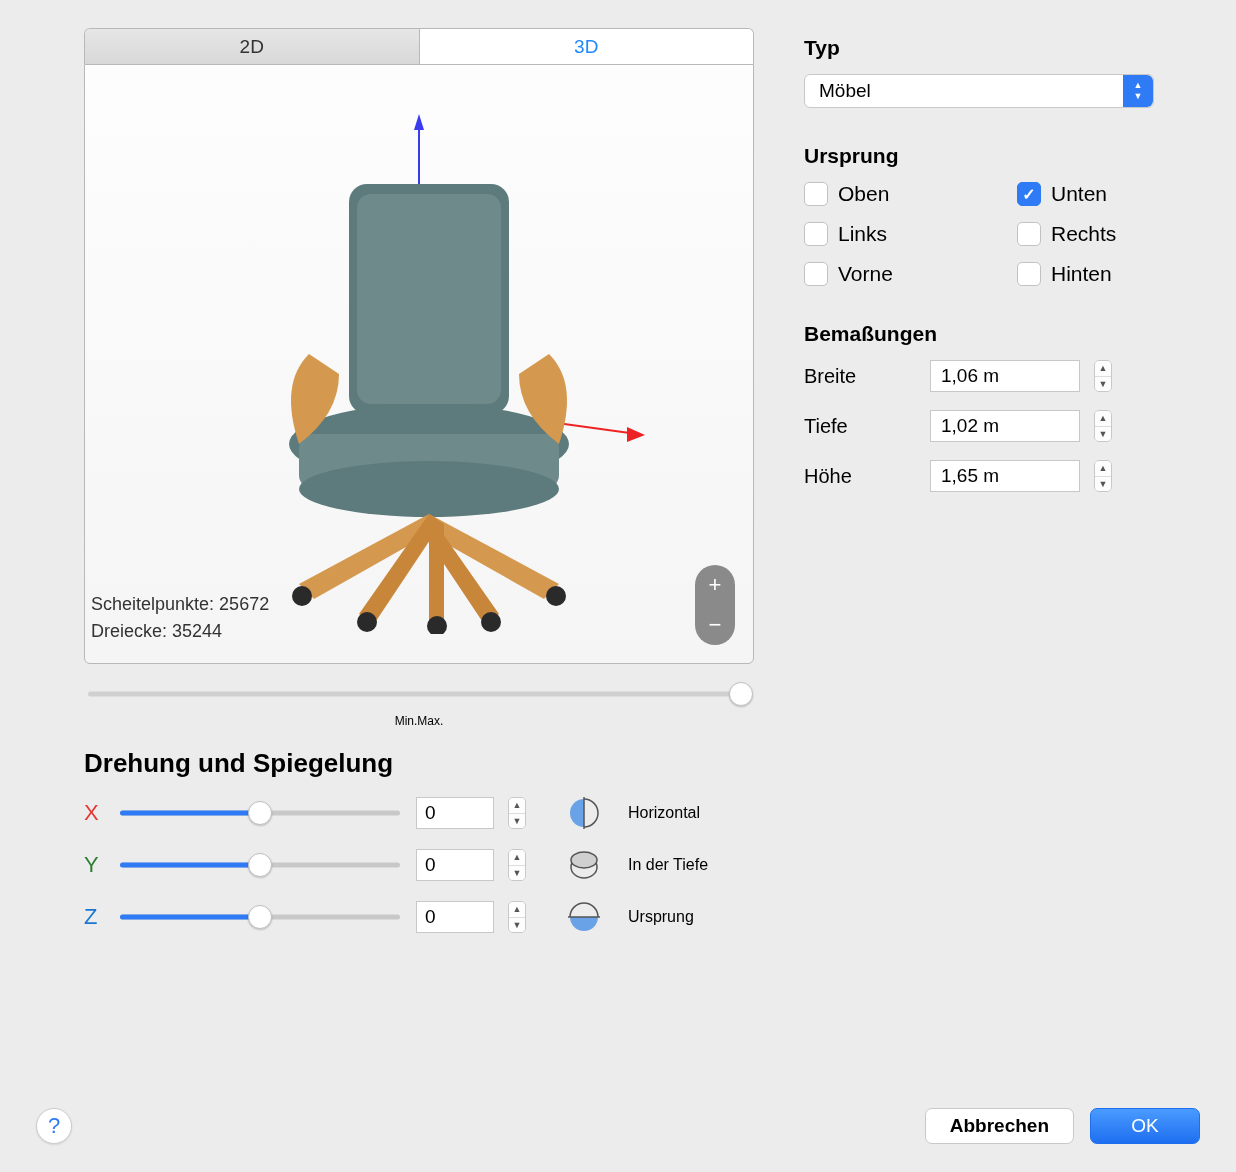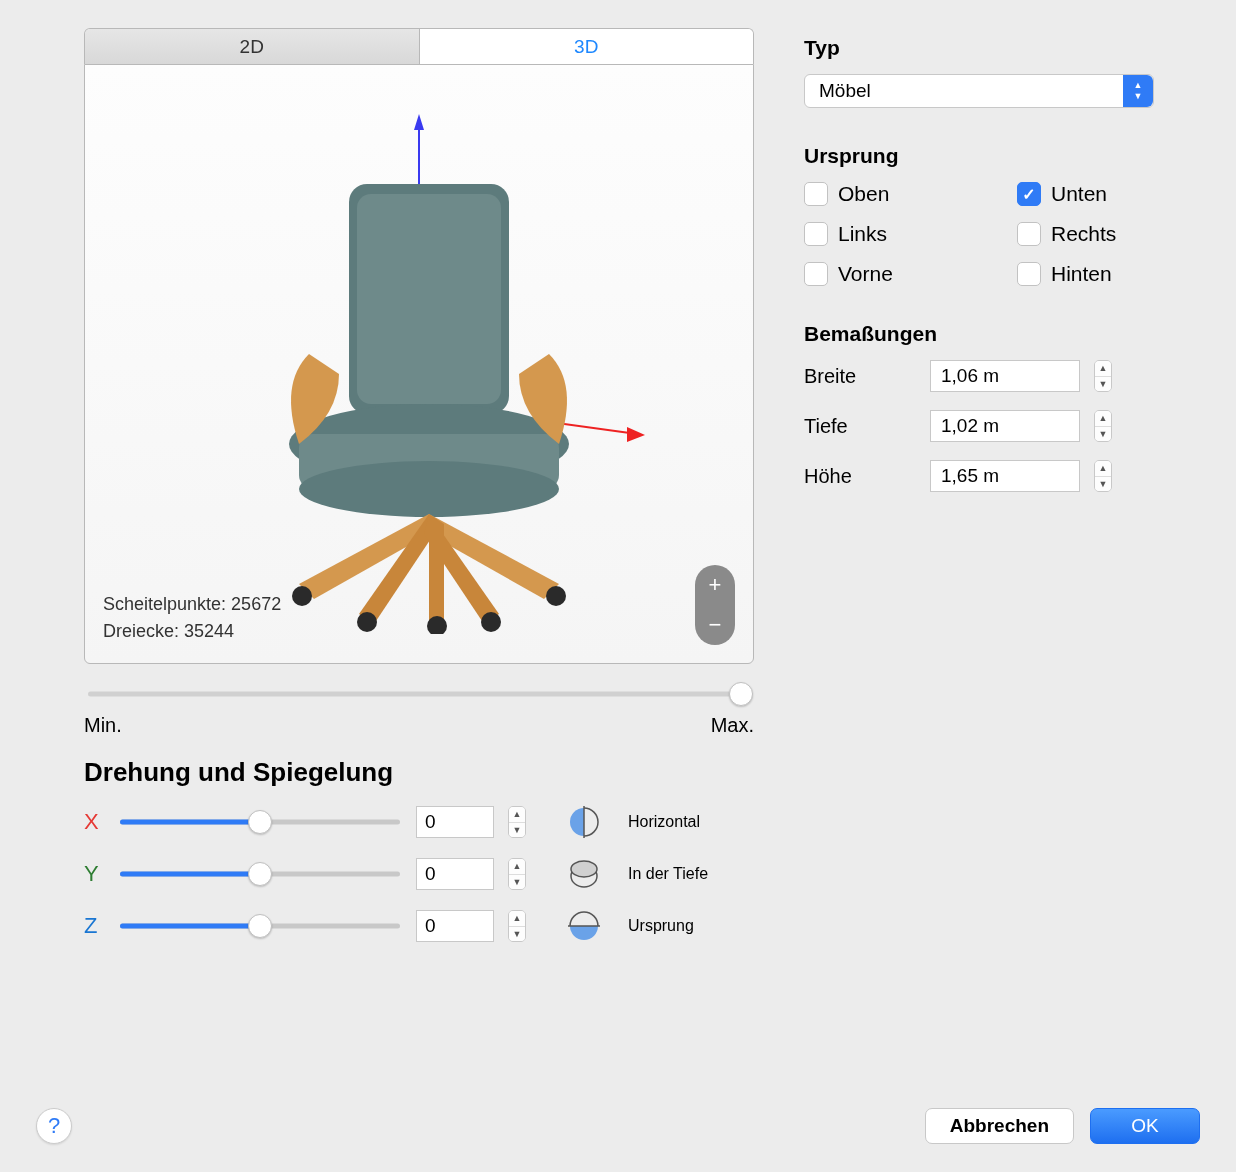--- a/index.html
+++ b/index.html
@@ -18,35 +18,35 @@
 
 
 .tabs { display: flex; border: 1px solid #b8b8b8; border-bottom: none; border-radius: 6px 6px 0 0; overflow: hidden; height: 36px; }
 .tab { flex: 1; display: flex; align-items: center; justify-content: center; font-size: 19px; cursor: pointer; }
 .tab-inactive { background: linear-gradient(#e6e6e6, #d8d8d8); color: #333; border-right: 1px solid #b8b8b8; }
 .tab-active { background: #fff; color: #1e88ff; font-weight: 400; }
 
 
 .viewport { position: relative; width: 670px; height: 600px; background: linear-gradient(#fdfdfd, #f5f5f5); border: 1px solid #b8b8b8; border-radius: 0 0 6px 6px; overflow: hidden; }
 .chair { position: absolute; left: 50%; top: 50%; transform: translate(-50%, -50%); }
-.stats { position: absolute; left: 18px; bottom: 18px; font-size: 18px; color: #333; line-height: 1.5; }
+.stats { position: absolute; left: 6px; bottom: 18px; font-size: 18px; color: #333; line-height: 1.5; }
 .zoom-ctrl { position: absolute; right: 18px; bottom: 18px; width: 40px; height: 80px; background: #8a8a8a; border-radius: 20px; display: flex; flex-direction: column; align-items: center; justify-content: space-around; color: #fff; font-size: 22px; }
 .zoom-btn { cursor: pointer; line-height: 1; }
 
 
 .detail-row { display: flex; align-items: center; justify-content: space-between; margin-top: 24px; }
 .detail-label { font-size: 20px; font-weight: bold; }
 .auto-chk { display: flex; align-items: center; gap: 8px; font-size: 20px; }
 .macos-check { width: 24px; height: 24px; border-radius: 5px; display: inline-flex; align-items: center; justify-content: center; border: 1px solid #c2c2c2; background: #fff; }
 .macos-check.checked { background: #2f7bf6; border-color: #2f7bf6; }
 .macos-check.checked::after { content: "✓"; color: #fff; font-size: 16px; font-weight: bold; }
 .slider-long { width: 100%; margin-top: 18px; position: relative; height: 24px; }
 .slider-track { position: absolute; left: 4px; right: 4px; top: 50%; height: 5px; background: #d0d0d0; border-radius: 3px; transform: translateY(-50%); }
 .slider-thumb { position: absolute; width: 24px; height: 24px; background: #fff; border: 1px solid #c0c0c0; border-radius: 50%; top: 0; box-shadow: 0 1px 2px rgba(0,0,0,0.2); }
-.minmax { display: flex; justify-content: space-between; font-size: 20px; margin-top: 8px; }
+.minmax { display: flex; justify-content: center; font-size: 12px; margin-top: 8px; }
 
 
 .rot-header { font-size: 26px; font-weight: bold; margin-top: 20px; }
 .rot-row { display: flex; align-items: center; gap: 16px; margin-top: 16px; }
 .axis-label { font-size: 22px; font-weight: 400; width: 20px; }
 .axis-x { color: #e53935; }
 .axis-y { color: #2e7d32; }
 .axis-z { color: #1976d2; }
 .rot-slider { position: relative; width: 280px; height: 24px; }
 .rot-track-fill { position: absolute; left: 0; top: 50%; height: 5px; background: #2f7bf6; border-radius: 3px; transform: translateY(-50%); }

